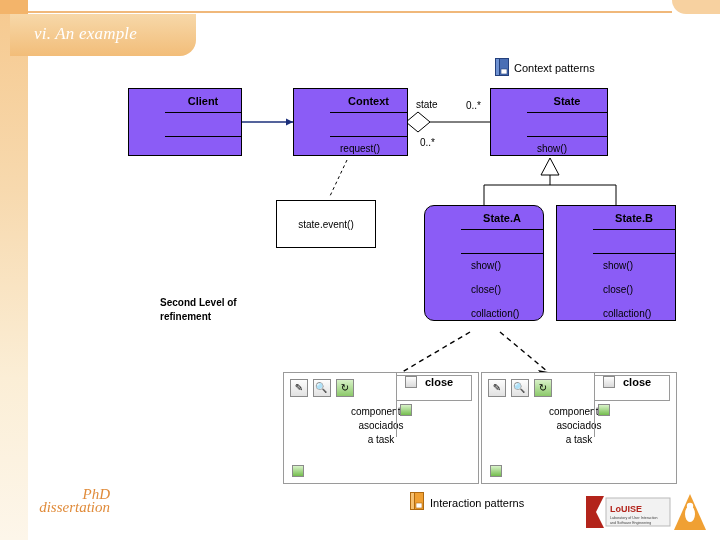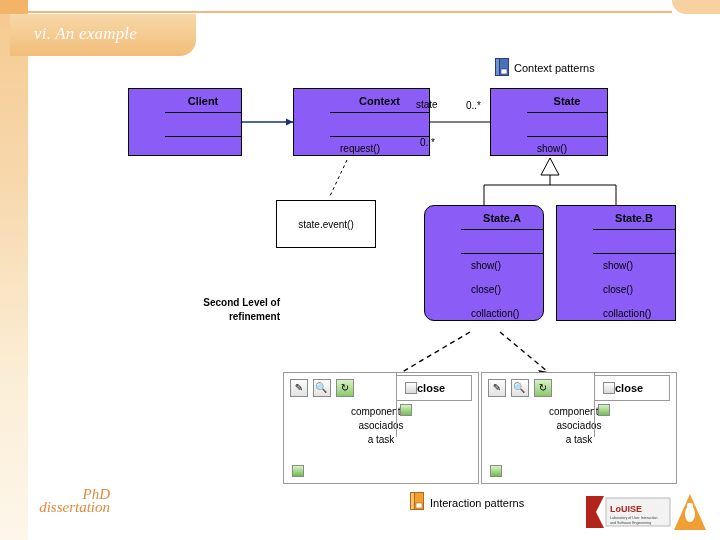--- a/index.html
+++ b/index.html
@@ -60,21 +60,21 @@
     width:18px;height:18px;border:1px solid #8a8a8a;box-sizing:border-box;
     background:linear-gradient(180deg,#fdfdfd 0%,#e2e2e2 100%);
     display:flex;align-items:center;justify-content:center;font-size:10px;line-height:1;
   }
   .ibtn.green{background:linear-gradient(180deg,#d8f2c8 0%,#8cc96a 100%);}
   .mocktext{
     position:absolute;left:0;right:0;text-align:center;font-size:10px;color:#000;line-height:14px;
   }
   .closebar{
     position:absolute;border:1px solid #9a9a9a;background:#fff;box-sizing:border-box;
-    display:flex;align-items:center;padding-left:8px;gap:0;
+    display:flex;padding-left:8px;gap:8px;
   }
   .closebar .ctext{font-size:11px;font-weight:bold;color:#000;}
   .smallsq{
     position:absolute;width:12px;height:12px;border:1px solid #8a8a8a;
     background:linear-gradient(180deg,#fefefe 0%,#d9d9d9 100%);box-sizing:border-box;
   }
   .smallsq.green{background:linear-gradient(180deg,#d9f3c9 0%,#74bd4e 100%);}
   
   .bookicon{position:absolute;width:14px;height:18px;}
   .capt{position:absolute;font-size:11px;color:#000;}
@@ -127,21 +127,21 @@
   <rect x="6" y="11" width="6" height="5" fill="#ffffff" stroke="#24407c" stroke-width="0.6"></rect>
 </svg>
 <div class="capt" style="left:514px;top:62px;">Context patterns</div>
 
 <div class="uml" style="left:128px;top:88px;width:114px;height:68px;">
   <div class="hdr">Client</div>
   <div class="row sep empty"></div>
   <div class="row empty"></div>
 </div>
 
-<div class="uml" style="left:293px;top:88px;width:137px;height:68px;">
+<div class="uml" style="left:293px;top:88px;width:115px;height:68px;">
   <div class="hdr">Context</div>
   <div class="row sep empty"></div>
   <div class="row">request()</div>
 </div>
 
 <div class="uml" style="left:490px;top:88px;width:118px;height:68px;">
   <div class="hdr">State</div>
   <div class="row sep empty"></div>
   <div class="row">show()</div>
 </div>
@@ -163,21 +163,21 @@
 </div>
 
 <div class="uml" style="left:556px;top:205px;width:120px;height:116px;">
   <div class="hdr">State.B</div>
   <div class="row sep empty"></div>
   <div class="row">show()</div>
   <div class="row">close()</div>
   <div class="row">collaction()</div>
 </div>
 
-<div class="lbl b" style="left:176px;top:296px;width:104px;text-align:right;line-height:14px;">
+<div class="lbl b" style="left:160px;top:296px;width:104px;text-align:left;line-height:14px;">
   <span>Second Level of</span><br>
   <span>refinement</span>
 </div>
 
 <div class="mock" style="left:283px;top:372px;width:196px;height:112px;">
   <div class="toolbar">
     <div class="ibtn">✎</div>
     <div class="ibtn">🔍</div>
     <div class="ibtn green">↻</div>
   </div>

